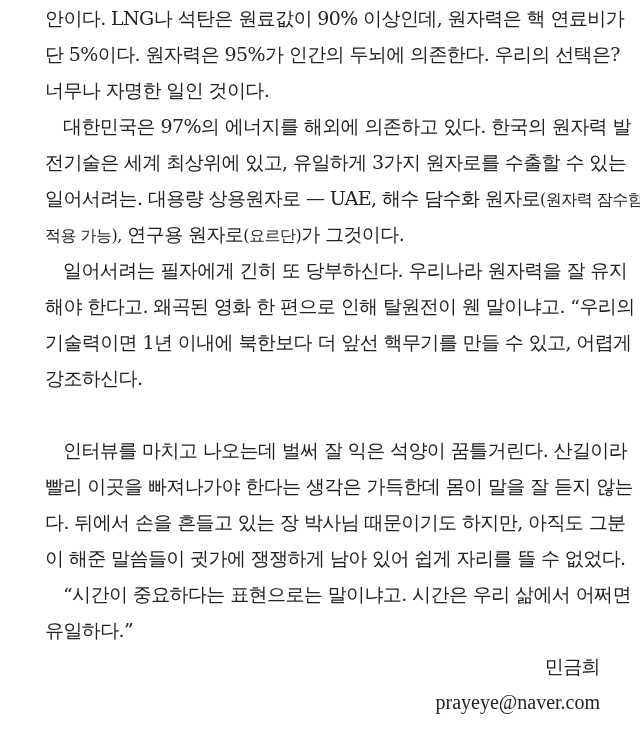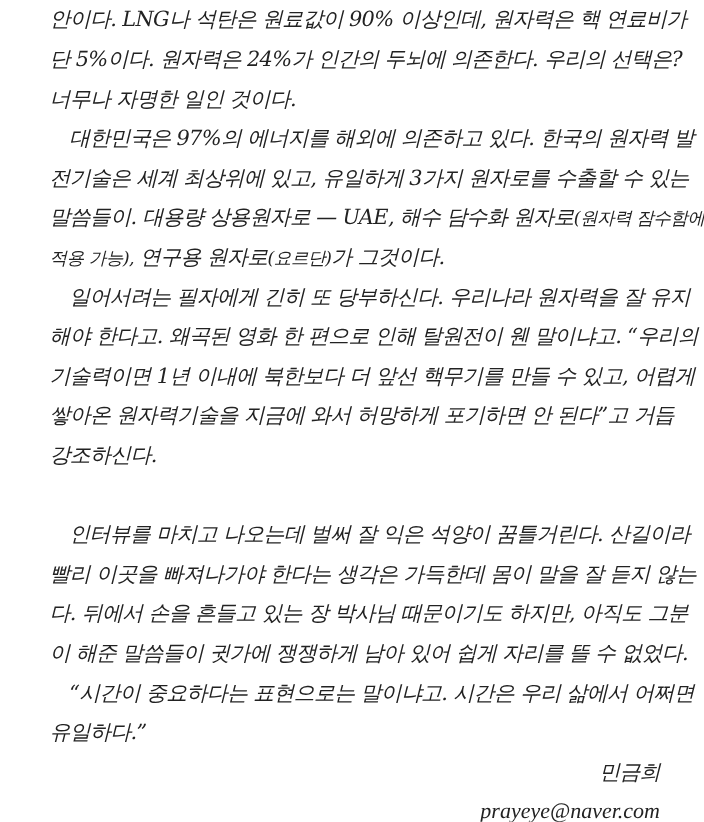--- a/index.html
+++ b/index.html
@@ -4,52 +4,51 @@
 <style>
   html, body { margin: 0; padding: 0; background: #ffffff; }
   body { width: 640px; height: 747px; overflow: hidden; position: relative; }
   .page {
     position: absolute; left: 45px; top: 0; width: 555px;
     font-family: "DejaVu Serif", "Liberation Serif", serif;
     color: #222222; font-size: 19px; letter-spacing: -0.6px;
   }
   .line {
     height: 36px; line-height: 36px; white-space: nowrap;
-    text-align: justify; text-align-last: justify; font-style: italic;
+    text-align: justify; text-align-last: justify;
   }
   .line.last { text-align-last: left; }
   .line.indent { padding-left: 18px; }
   .small { font-size: 16px; letter-spacing: -0.5px; }
   .gap { height: 36px; }
   .right { text-align: left; text-align-last: right; }
   .email { font-family: "Liberation Serif", serif; font-size: 20px; letter-spacing: 0; }
 </style>
 </head>
 <body>
 
 <div class="page">
 
   <div>
     <div class="line">안이다. LNG나 석탄은 원료값이 90% 이상인데, 원자력은 핵 연료비가</div>
-    <div class="line">단 5%이다. 원자력은 24%가 인간의 두뇌에 의존한다. 우리의 선택은?</div>
+    <div class="line">단 5%이다. 원자력은 95%가 인간의 두뇌에 의존한다. 우리의 선택은?</div>
     <div class="line last">너무나 자명한 일인 것이다.</div>
   </div>
 
   <div>
     <div class="line indent">대한민국은 97%의 에너지를 해외에 의존하고 있다. 한국의 원자력 발</div>
     <div class="line">전기술은 세계 최상위에 있고, 유일하게 3가지 원자로를 수출할 수 있는</div>
-    <div class="line"><span>말씀들이. 대용량 상용원자로 — UAE, 해수 담수화 원자로</span><span class="small">(원자력 잠수함에</span></div>
+    <div class="line"><span>일어서려는. 대용량 상용원자로 — UAE, 해수 담수화 원자로</span><span class="small">(원자력 잠수함에</span></div>
     <div class="line last"><span class="small">적용 가능),</span><span> 연구용 원자로</span><span class="small">(요르단)</span><span>가 그것이다.</span></div>
   </div>
 
   <div>
     <div class="line indent">일어서려는 필자에게 긴히 또 당부하신다. 우리나라 원자력을 잘 유지</div>
     <div class="line">해야 한다고. 왜곡된 영화 한 편으로 인해 탈원전이 웬 말이냐고. “우리의</div>
     <div class="line">기술력이면 1년 이내에 북한보다 더 앞선 핵무기를 만들 수 있고, 어렵게</div>
-    <div class="line">쌓아온 원자력기술을 지금에 와서 허망하게 포기하면 안 된다”고 거듭</div>
     <div class="line last">강조하신다.</div>
   </div>
 
   <div class="gap"></div>
 
   <div>
     <div class="line indent">인터뷰를 마치고 나오는데 벌써 잘 익은 석양이 꿈틀거린다. 산길이라</div>
     <div class="line">빨리 이곳을 빠져나가야 한다는 생각은 가득한데 몸이 말을 잘 듣지 않는</div>
     <div class="line">다. 뒤에서 손을 흔들고 있는 장 박사님 때문이기도 하지만, 아직도 그분</div>
     <div class="line">이 해준 말씀들이 귓가에 쟁쟁하게 남아 있어 쉽게 자리를 뜰 수 없었다.</div>

